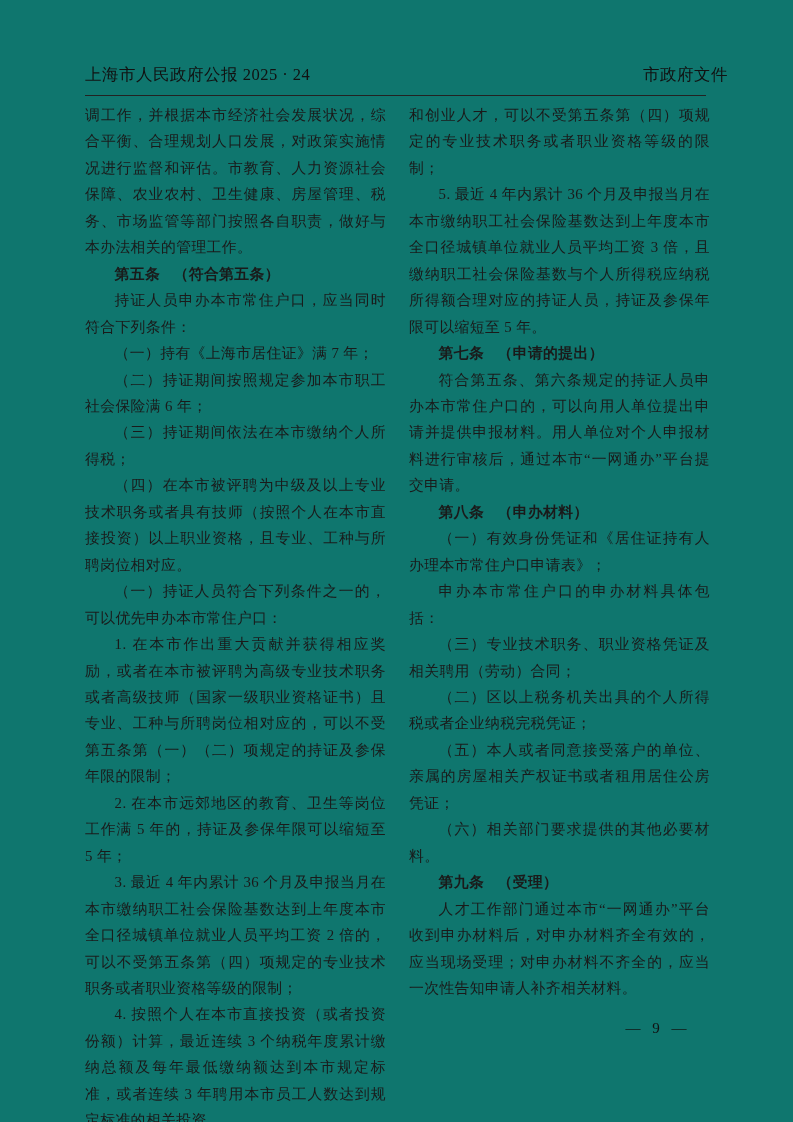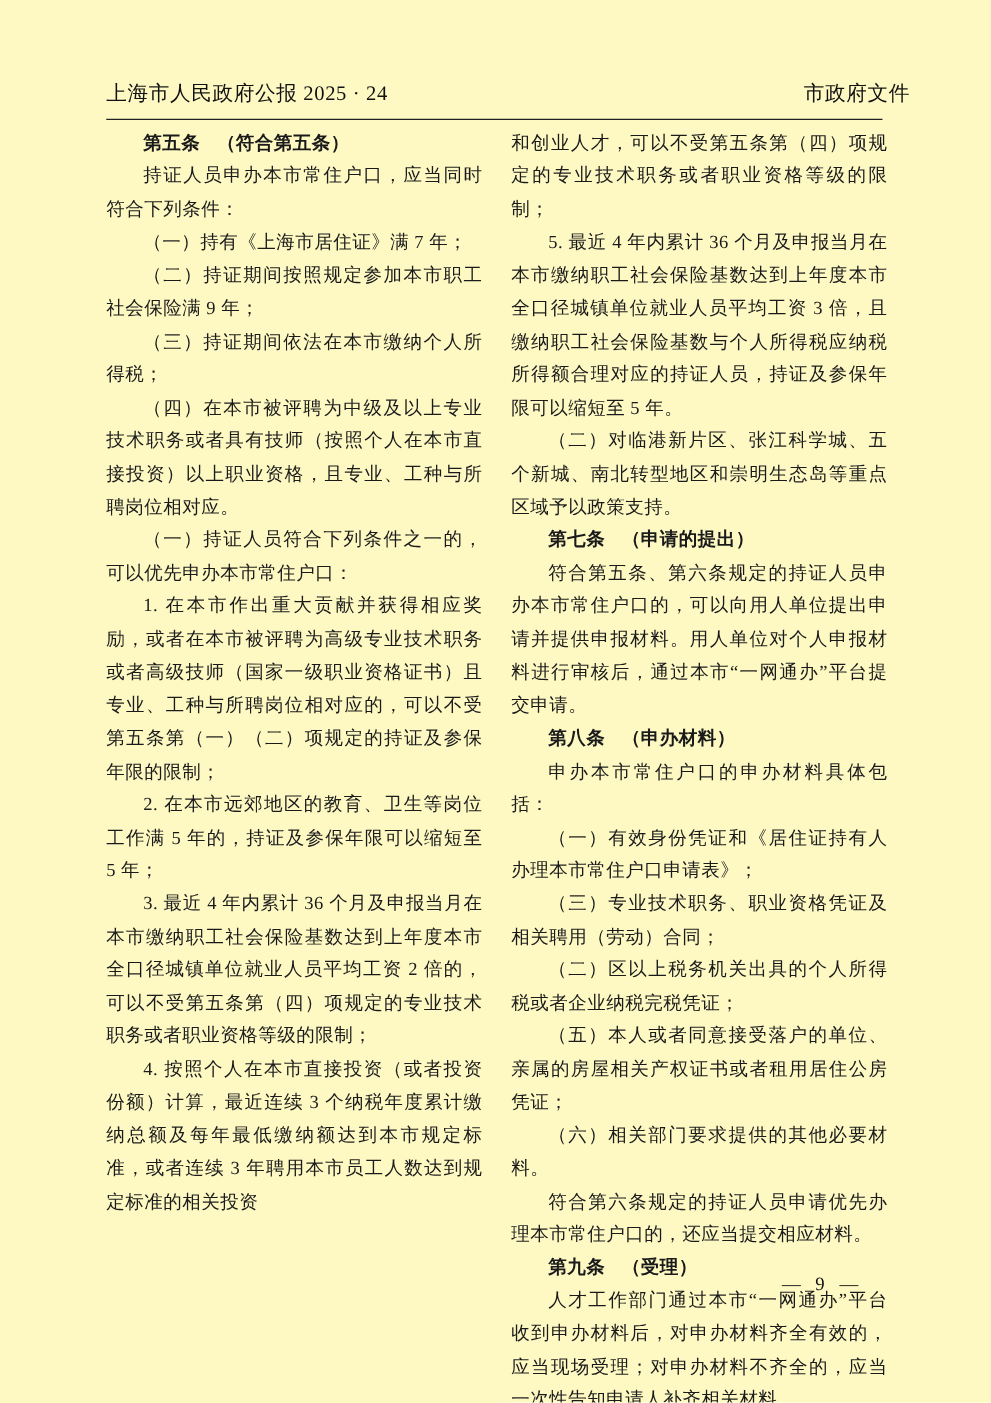--- a/index.html
+++ b/index.html
@@ -6,21 +6,21 @@
   body {
     width: 793px; height: 1122px;
     background: #ffffff;
     font-family: "Liberation Serif", serif;
     color: #1a1a1a;
     overflow: hidden;
   }
   .page {
     position: relative;
     width: 793px; height: 1122px;
-    background: #fef9c3;
+    background: #0f766e;
   }
   .running-header {
     position: absolute;
     left: 85px; top: 64px; width: 643px;
     display: flex;
     justify-content: space-between;
     align-items: baseline;
     font-size: 16.5px;
     letter-spacing: 0.5px;
     color: #111;
@@ -74,46 +74,45 @@
 
   <div class="running-header">
     <span>上海市人民政府公报 2025 · 24</span>
     <span>市政府文件</span>
   </div>
 
   <div class="header-rule"></div>
 
   <div class="content">
     <div class="col">
+        <p class="cont">调工作，并根据本市经济社会发展状况，综合平衡、合理规划人口发展，对政策实施情况进行监督和评估。市教育、人力资源社会保障、农业农村、卫生健康、房屋管理、税务、市场监管等部门按照各自职责，做好与本办法相关的管理工作。</p>
         <p class="heading"><span class="art-num">第五条</span><span class="art-title">（符合第五条）</span></p>
         <p class="para">持证人员申办本市常住户口，应当同时符合下列条件：</p>
         <p class="para">（一）持有《上海市居住证》满 7 年；</p>
-        <p class="para">（二）持证期间按照规定参加本市职工社会保险满 9 年；</p>
+        <p class="para">（二）持证期间按照规定参加本市职工社会保险满 6 年；</p>
         <p class="para">（三）持证期间依法在本市缴纳个人所得税；</p>
         <p class="para">（四）在本市被评聘为中级及以上专业技术职务或者具有技师（按照个人在本市直接投资）以上职业资格，且专业、工种与所聘岗位相对应。</p>
         <p class="para">（一）持证人员符合下列条件之一的，可以优先申办本市常住户口：</p>
         <p class="para">1. 在本市作出重大贡献并获得相应奖励，或者在本市被评聘为高级专业技术职务或者高级技师（国家一级职业资格证书）且专业、工种与所聘岗位相对应的，可以不受第五条第（一）（二）项规定的持证及参保年限的限制；</p>
         <p class="para">2. 在本市远郊地区的教育、卫生等岗位工作满 5 年的，持证及参保年限可以缩短至 5 年；</p>
         <p class="para">3. 最近 4 年内累计 36 个月及申报当月在本市缴纳职工社会保险基数达到上年度本市全口径城镇单位就业人员平均工资 2 倍的，可以不受第五条第（四）项规定的专业技术职务或者职业资格等级的限制；</p>
         <p class="para">4. 按照个人在本市直接投资（或者投资份额）计算，最近连续 3 个纳税年度累计缴纳总额及每年最低缴纳额达到本市规定标准，或者连续 3 年聘用本市员工人数达到规定标准的相关投资</p>
       </div>
     <div class="col">
         <p class="cont">和创业人才，可以不受第五条第（四）项规定的专业技术职务或者职业资格等级的限制；</p>
         <p class="para">5. 最近 4 年内累计 36 个月及申报当月在本市缴纳职工社会保险基数达到上年度本市全口径城镇单位就业人员平均工资 3 倍，且缴纳职工社会保险基数与个人所得税应纳税所得额合理对应的持证人员，持证及参保年限可以缩短至 5 年。</p>
-        <p class="para">（二）对临港新片区、张江科学城、五个新城、南北转型地区和崇明生态岛等重点区域予以政策支持。</p>
         <p class="heading"><span class="art-num">第七条</span><span class="art-title">（申请的提出）</span></p>
         <p class="para">符合第五条、第六条规定的持证人员申办本市常住户口的，可以向用人单位提出申请并提供申报材料。用人单位对个人申报材料进行审核后，通过本市“一网通办”平台提交申请。</p>
         <p class="heading"><span class="art-num">第八条</span><span class="art-title">（申办材料）</span></p>
+        <p class="para">（一）有效身份凭证和《居住证持有人办理本市常住户口申请表》；</p>
         <p class="para">申办本市常住户口的申办材料具体包括：</p>
-        <p class="para">（一）有效身份凭证和《居住证持有人办理本市常住户口申请表》；</p>
         <p class="para">（三）专业技术职务、职业资格凭证及相关聘用（劳动）合同；</p>
         <p class="para">（二）区以上税务机关出具的个人所得税或者企业纳税完税凭证；</p>
         <p class="para">（五）本人或者同意接受落户的单位、亲属的房屋相关产权证书或者租用居住公房凭证；</p>
         <p class="para">（六）相关部门要求提供的其他必要材料。</p>
-        <p class="para">符合第六条规定的持证人员申请优先办理本市常住户口的，还应当提交相应材料。</p>
         <p class="heading"><span class="art-num">第九条</span><span class="art-title">（受理）</span></p>
         <p class="para">人才工作部门通过本市“一网通办”平台收到申办材料后，对申办材料齐全有效的，应当现场受理；对申办材料不齐全的，应当一次性告知申请人补齐相关材料。</p>
       </div>
   </div>
 
   <div class="page-num">— 9 —</div>
 
 </div>
 
 </body></html>

